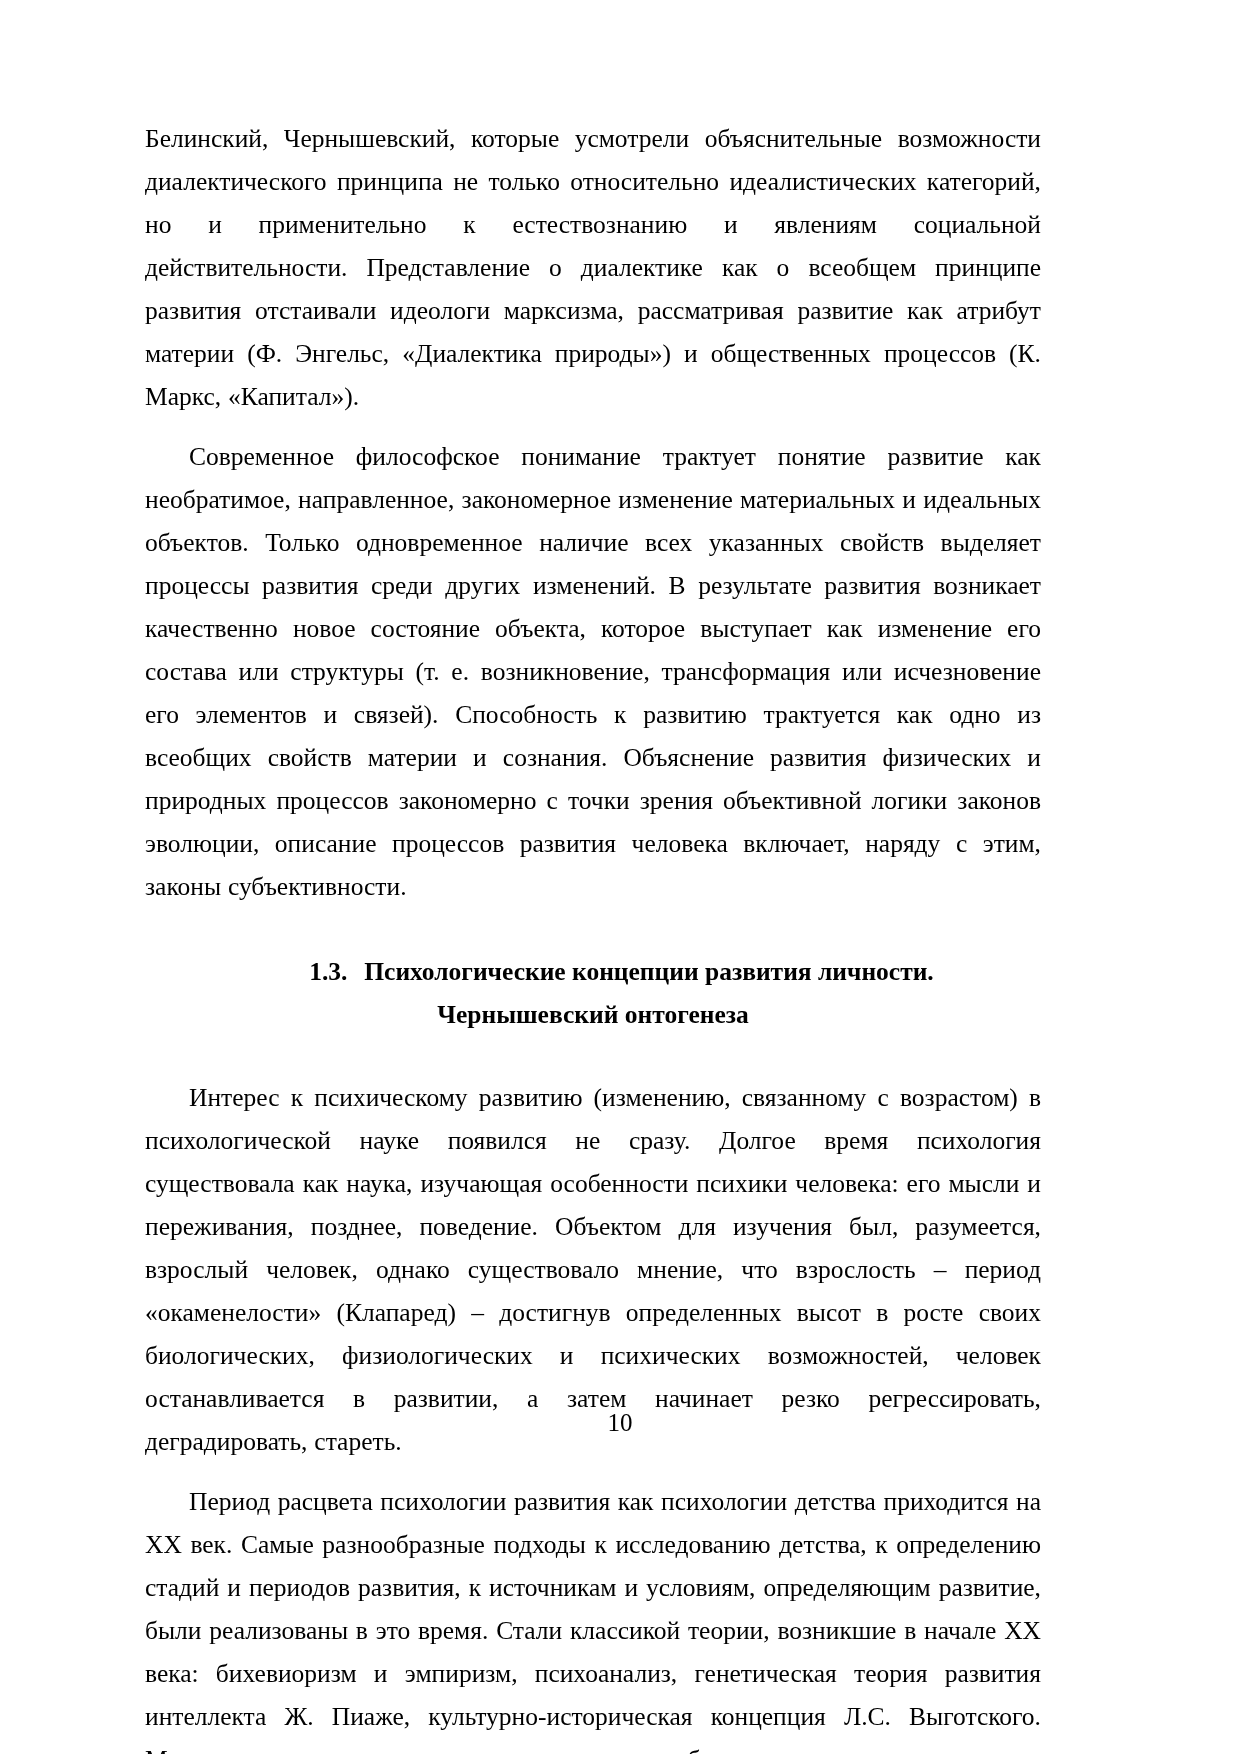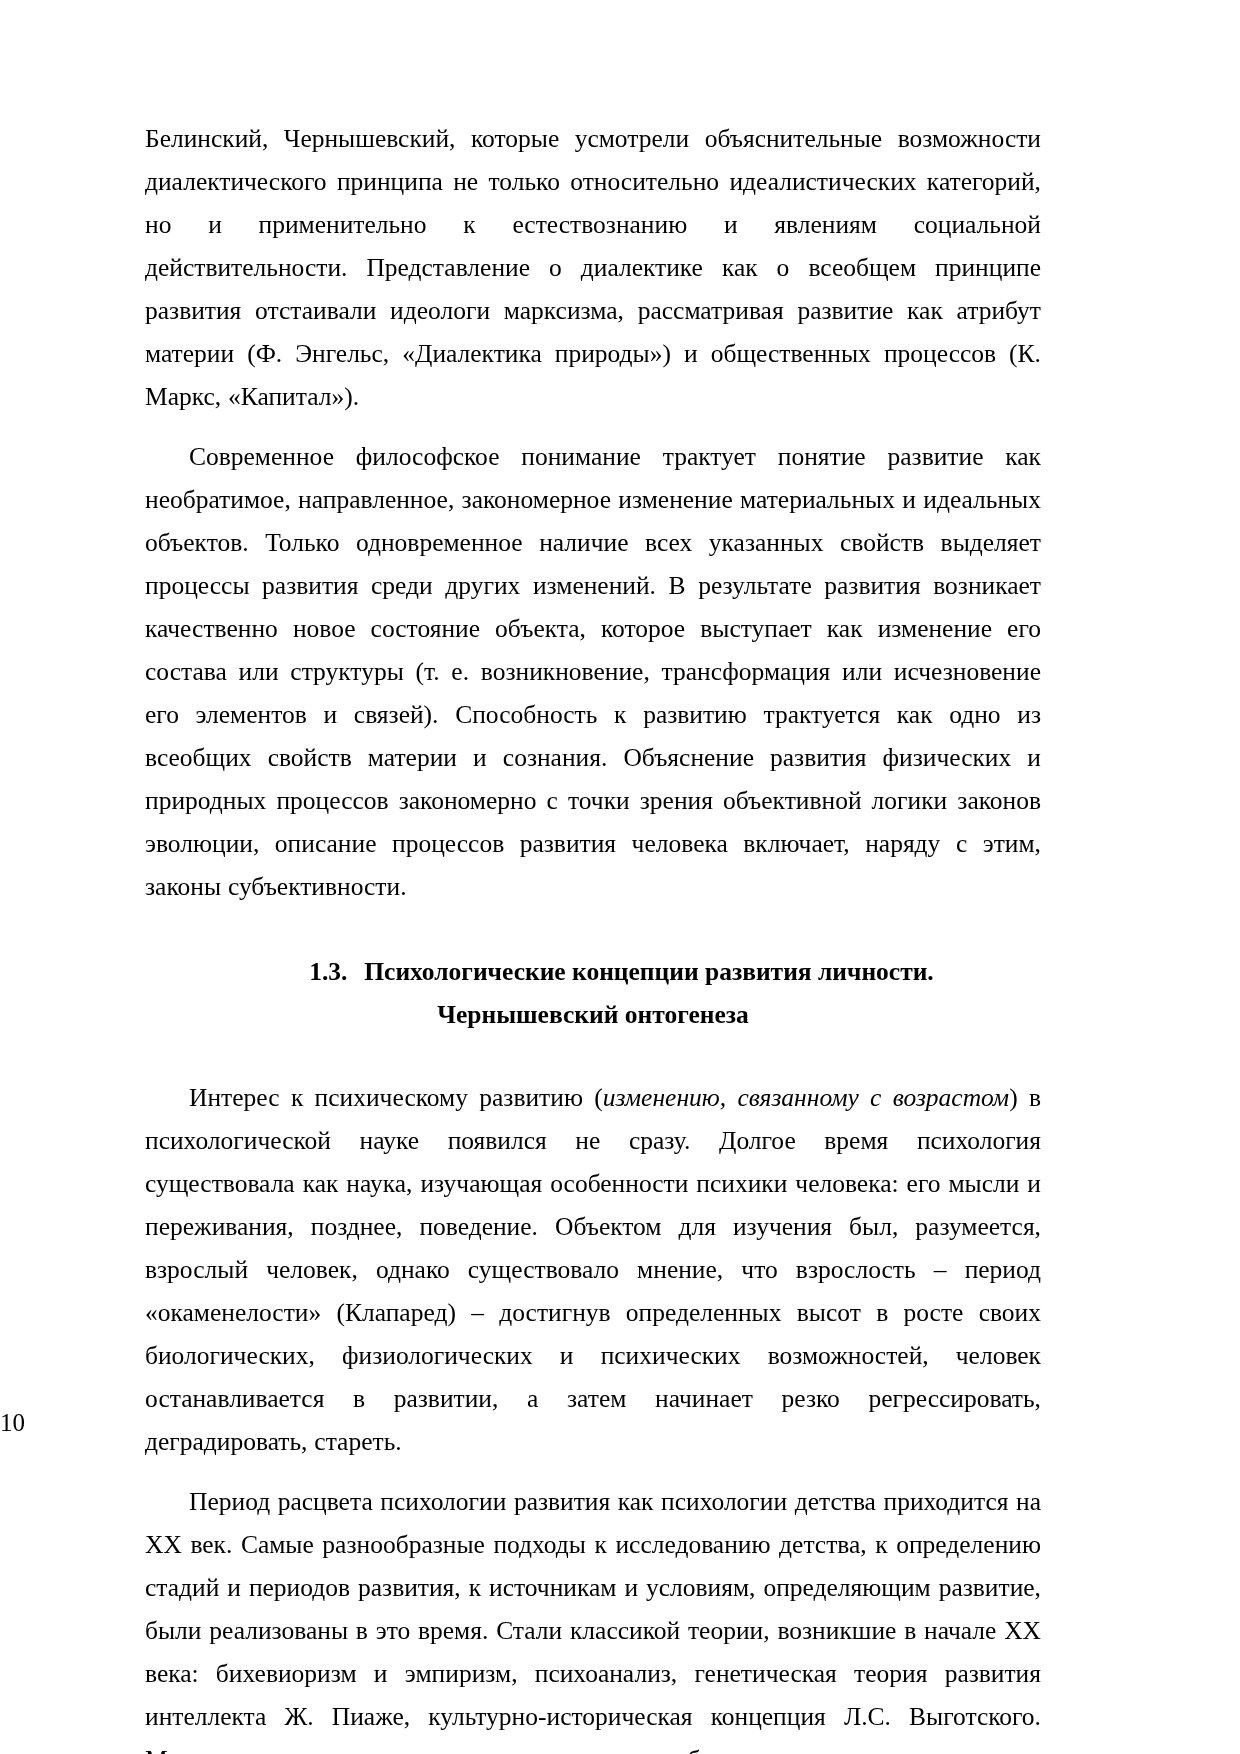--- a/index.html
+++ b/index.html
@@ -63,27 +63,27 @@
     padding-left: 40px;
   }
   .heading-num {
     display: inline-block;
     min-width: 72px;
   }
   .heading-line-2 {
     display: block;
   }
   .italic {
-    font-style: italic;
   }
   .page-number {
     position: absolute;
     left: 0;
     right: 0;
     top: 1408px;
+    text-align: center;
     font-size: 25px;
     line-height: 30px;
   }
 </style>
 </head>
 <body>
 
 <div class="page">
 
   <div class="content">

